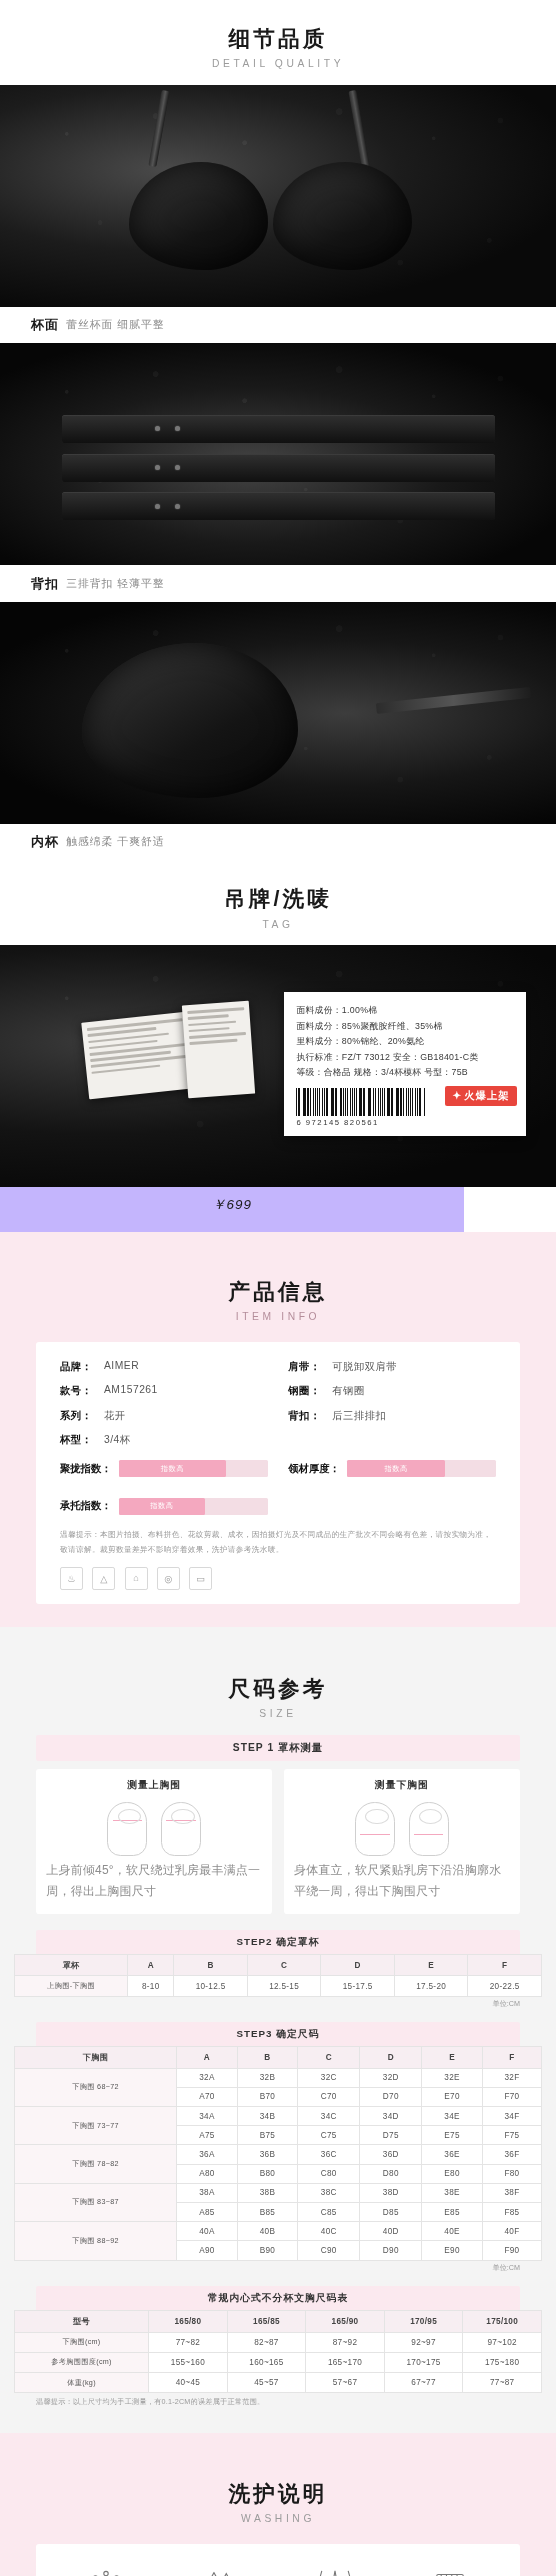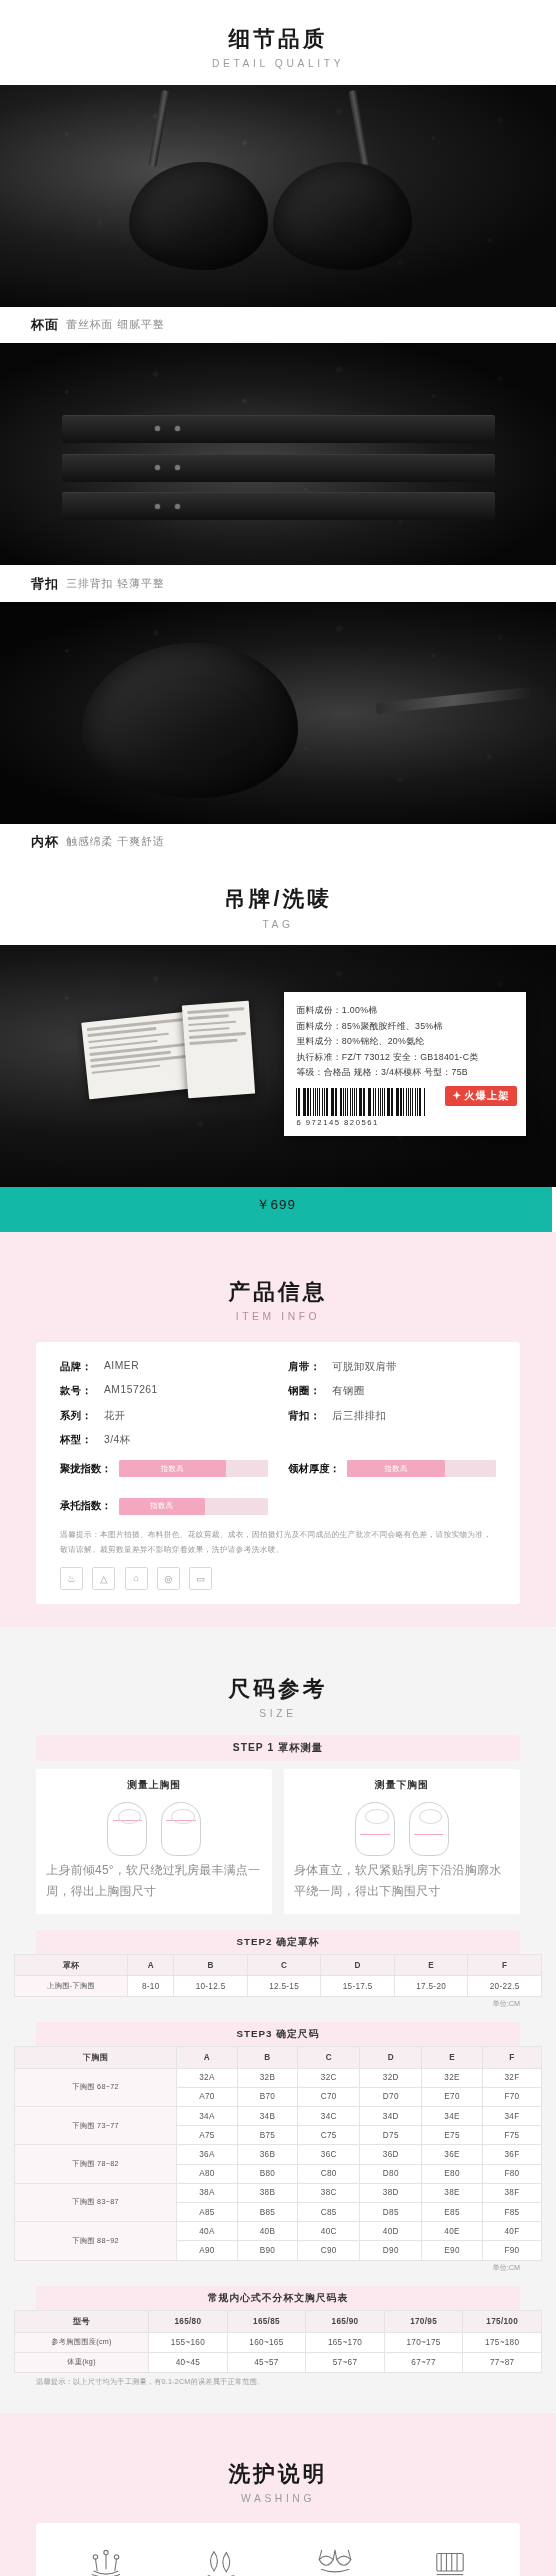--- a/index.html
+++ b/index.html
@@ -123,21 +123,21 @@
       #111 4.6px 5.2px, #fff 5.2px 7.2px, #111 7.2px 8.8px, #fff 8.8px 9.3px);
   }
   .barcode-num { font-size: 7.7px; color: #333; letter-spacing: 1.5px; margin-top: 2.1px; }
   .fire-badge {
     position: absolute; right: 9.3px; bottom: 30px;
     background: #e8453c; color: #fff; font-size: 10.3px; font-weight: bold;
     padding: 3.1px 7.2px; border-radius: 2.1px; letter-spacing: 1px;
   }
   .fire-badge .spark { margin-right: 2.1px; }
   .price-row {
-    width: 552px; text-align: center; padding: 9.3px 0 17.5px; background: #14b8a6;
+    width: 464px; text-align: center; padding: 9.3px 0 17.5px; background: #c4b5fd; font-style: italic;
   }
   .price-row .price { font-size: 13.4px; color: #1a1a1a; letter-spacing: 1px; }
 
   
   .pink-wrap {
     background: linear-gradient(180deg, #fbe9ef 0%, #fbe9ef 100%);
     padding: 20.6px 0 23px;
   }
   .pink-wrap .sec-head .cn { color: #1a1a1a; }
   .pink-wrap .sec-head .en { color: #b48d9a; }
@@ -587,20 +587,28 @@
       <tbody>
           <tr>
         <th>型号</th>
         <th>165/80</th>
         <th>165/85</th>
         <th>165/90</th>
         <th>170/95</th>
         <th>175/100</th>
       </tr>
       <tr>
+        <td class="rowhead">下胸围(cm)</td>
+        <td>77~82</td>
+        <td>82~87</td>
+        <td>87~92</td>
+        <td>92~97</td>
+        <td>97~102</td>
+      </tr>
+      <tr>
         <td class="rowhead">参考胸围围度(cm)</td>
         <td>155~160</td>
         <td>160~165</td>
         <td>165~170</td>
         <td>170~175</td>
         <td>175~180</td>
       </tr>
       <tr>
         <td class="rowhead">体重(kg)</td>
         <td>40~45</td>

